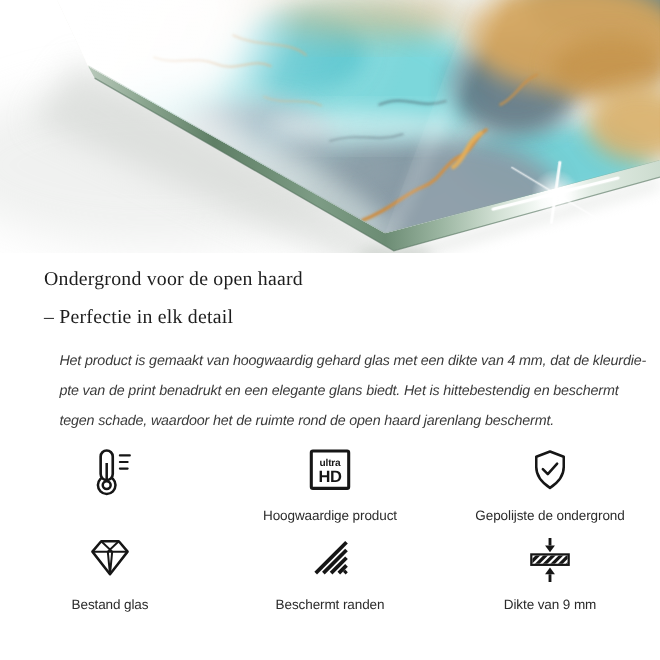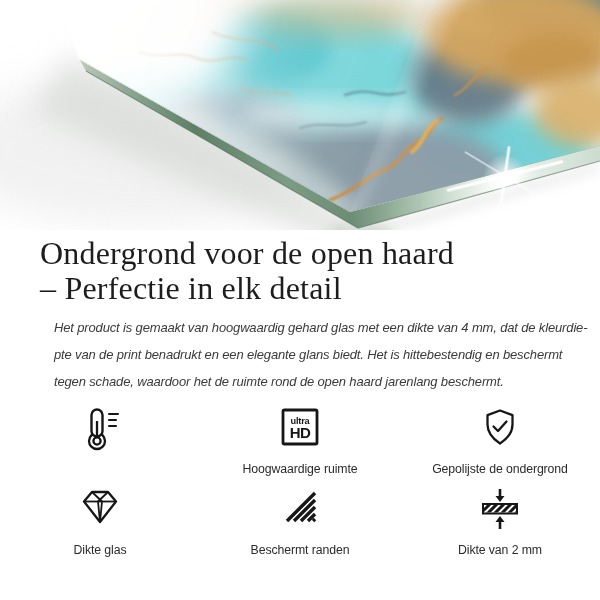--- a/index.html
+++ b/index.html
@@ -2,21 +2,21 @@
 <html><head>
 <meta charset="utf-8">
 <style>
   html,body{margin:0;padding:0;background:#fff;}
   .page{position:relative;width:600px;height:600px;background:#ffffff;overflow:hidden;
         font-family:"Liberation Sans", sans-serif;}
   .hero{position:relative;width:600px;height:230px;overflow:hidden;background:#fff;}
   .hero svg{display:block;}
   .content{padding:0 40px;}
   .heading{font-family:"Liberation Serif", serif;font-weight:400;color:#1d1d1d;
-           font-size:32px;line-height:35px;letter-spacing:.2px;margin:6px 0 0;
+           font-size:18px;line-height:35px;letter-spacing:.2px;margin:6px 0 0;
            white-space:pre-line;}
   .body-text{font-size:13px;line-height:27px;color:#3a3a3a;letter-spacing:-.15px;
              margin:8px 14px 0;width:560px;white-space:pre-line;font-style:italic;}
   .features{display:grid;grid-template-columns:repeat(3,200px);row-gap:12px;margin-top:12px;}
   .feature{display:flex;flex-direction:column;align-items:center;text-align:center;}
   .icon-box{height:46px;display:flex;align-items:flex-start;justify-content:center;}
   .feature-label{margin-top:9px;font-size:12.3px;letter-spacing:-.1px;color:#2b2b2b;}
   .ic{stroke:#161616;fill:none;stroke-width:2.3;}
 </style>
 </head>
@@ -168,21 +168,21 @@
     </div>
 
     <div class="feature">
       <div class="icon-box">
         <svg width="40" height="40" viewBox="0 0 40 40">
           <rect x="3" y="3" width="34" height="34" rx="1.5" fill="none" stroke="#161616" stroke-width="2.8"></rect>
           <text x="20" y="16.5" text-anchor="middle" font-family="&quot;Liberation Sans&quot;, sans-serif" font-size="9.2" font-weight="700" letter-spacing="-0.2" fill="#161616">ultra</text>
           <text x="20" y="31" text-anchor="middle" font-family="&quot;Liberation Sans&quot;, sans-serif" font-size="15" font-weight="700" letter-spacing="-0.5" fill="#161616">HD</text>
         </svg>
       </div>
-      <div class="feature-label">Hoogwaardige ruimte</div>
+      <div class="feature-label">Hoogwaardige product</div>
     </div>
 
     <div class="feature">
       <div class="icon-box">
         <svg width="40" height="40" viewBox="0 0 40 40">
           <path class="ic" stroke-width="2.4" stroke-linejoin="round" d="M20,3.5 L32.5,8.2 L32.5,17.5 C32.5,26.5 27.2,31.8 20,36.5 C12.8,31.8 7.5,26.5 7.5,17.5 L7.5,8.2 Z"></path>
           <path class="ic" stroke-width="2.4" stroke-linecap="round" stroke-linejoin="round" d="M13.5,19.5 L18,24 L26.5,14.5"></path>
         </svg>
       </div>
       <div class="feature-label">Gepolijste de ondergrond</div>
@@ -194,21 +194,21 @@
           <polygon class="ic" stroke-width="2.2" stroke-linejoin="round" points="4,13.5 12,4 28,4 36,13.5 20,34"></polygon>
           <g stroke="#161616" stroke-width="1.8" fill="none">
             <line x1="4" y1="13.5" x2="36" y2="13.5"></line>
             <line x1="12" y1="4" x2="22" y2="13.5"></line>
             <line x1="28" y1="4" x2="18" y2="13.5"></line>
             <line x1="18" y1="13.5" x2="20" y2="34"></line>
             <line x1="22" y1="13.5" x2="20" y2="34"></line>
           </g>
         </svg>
       </div>
-      <div class="feature-label">Dikte glas</div>
+      <div class="feature-label">Bestand glas</div>
     </div>
 
     <div class="feature">
       <div class="icon-box">
         <svg width="36" height="36" viewBox="0 0 36 36">
           <g stroke="#161616" stroke-width="3.4">
             <line x1="5" y1="33" x2="33" y2="5"></line>
             <line x1="12" y1="33" x2="33" y2="12"></line>
             <line x1="19" y1="33" x2="33" y2="19"></line>
             <line x1="26" y1="33" x2="33" y2="26"></line>
@@ -235,17 +235,17 @@
             <line x1="7" y1="26" x2="18" y2="15"></line>
             <line x1="14" y1="26" x2="25" y2="15"></line>
             <line x1="21" y1="26" x2="32" y2="15"></line>
             <line x1="28" y1="26" x2="39" y2="15"></line>
             <line x1="35" y1="26" x2="46" y2="15"></line>
           </g>
           <polygon points="15.5,34 24.5,34 20,28" fill="#161616"></polygon>
           <line x1="20" y1="34" x2="20" y2="41" stroke="#161616" stroke-width="2.6"></line>
         </svg>
       </div>
-      <div class="feature-label">Dikte van 2 mm</div>
+      <div class="feature-label">Dikte van 9 mm</div>
     </div>
 
   </div>
 </div>
 
 </body></html>

